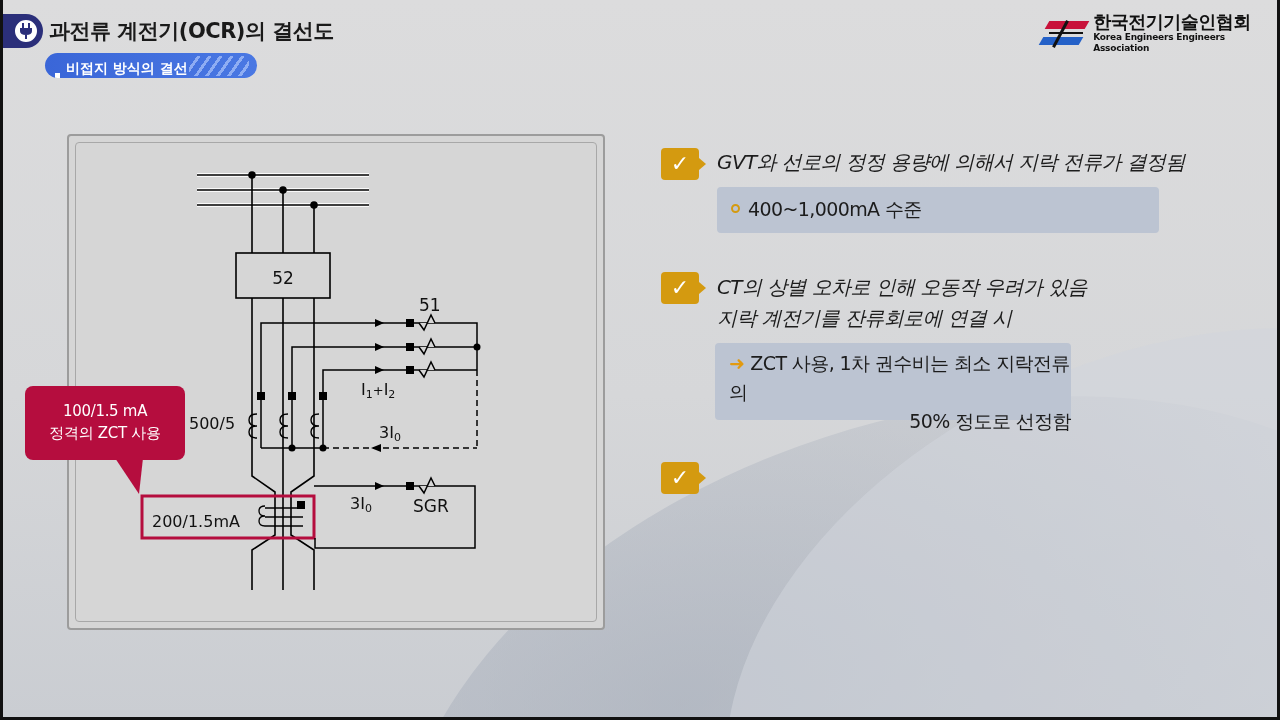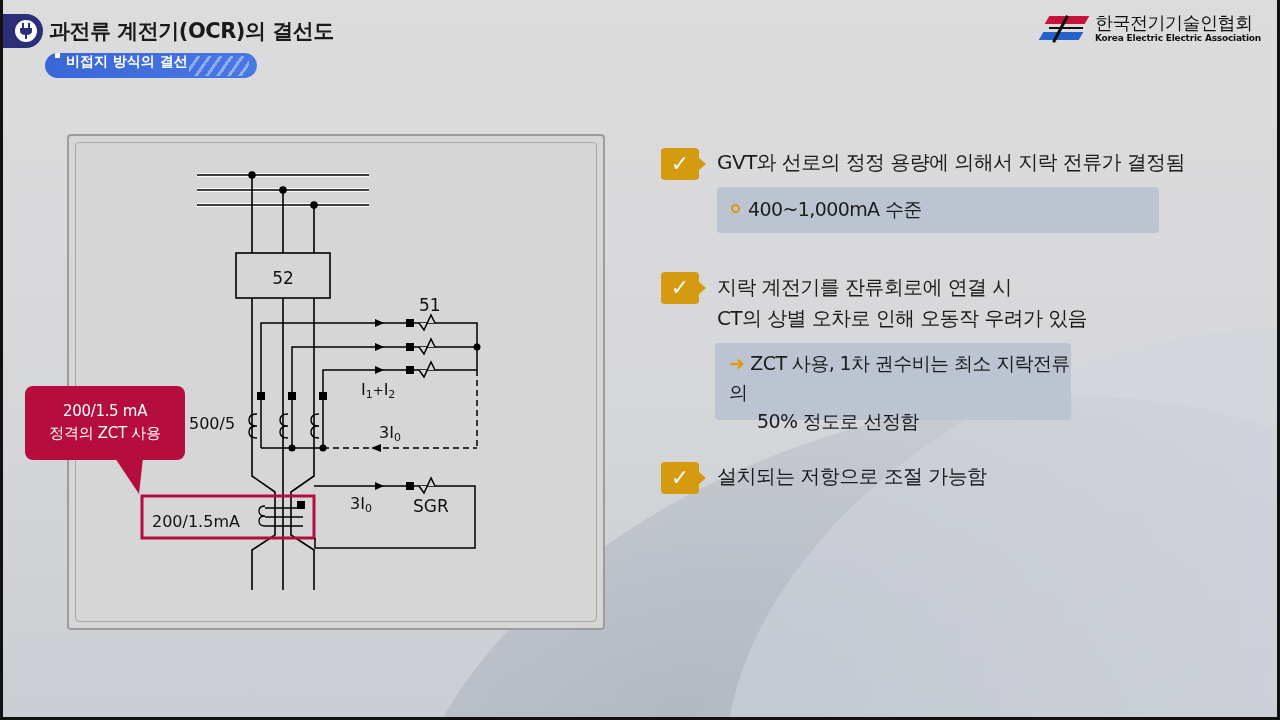--- a/index.html
+++ b/index.html
@@ -35,37 +35,37 @@
   }
   .title-icon {
     width: 26px; height: 26px; border-radius: 50%; background: #fff; border: 2px solid #2b2f7a;
     display: flex; align-items: center; justify-content: center; color: #2b2f7a; font-size: 15px; font-weight: bold;
     box-shadow: 0 0 0 2px #fff inset;
   }
   .title-text { margin-left: 6px; font-size: 21px; font-weight: bold; color: #1a1a1a; letter-spacing: -0.5px; }
   .subtitle {
     position: absolute; left: 42px; top: 53px; width: 212px; height: 25px;
     background: linear-gradient(90deg, #3a66d8, #4a78e3); border-radius: 13px;
-    color: #fff; font-size: 14px; font-weight: bold; display: flex; align-items: flex-start; padding-left: 10px;
+    color: #fff; font-size: 14px; font-weight: bold; display: flex; align-items: flex-end; padding-left: 10px;
     overflow: hidden;
   }
   .subtitle .dot { width: 5px; height: 5px; background: #fff; margin-right: 6px; }
   .subtitle .stripes {
     position: absolute; right: 8px; top: 3px; width: 60px; height: 20px;
     background: repeating-linear-gradient(-55deg, rgba(255,255,255,0) 0 6px, rgba(190,210,255,0.6) 6px 9px);
   }
   
   .logo { position: absolute; left: 1036px; top: 12px; display: flex; align-items: center; }
   .logo-mark { width: 50px; height: 32px; position: relative; }
   .logo-mark .r { position: absolute; left: 8px; top: 4px; width: 40px; height: 8px; background: #c8123a; transform: skewX(-30deg); }
   .logo-mark .b { position: absolute; left: 2px; top: 20px; width: 40px; height: 8px; background: #2461c8; transform: skewX(-30deg); }
   .logo-mark .k { position: absolute; left: 20px; top: 2px; width: 3px; height: 30px; background: #111; transform: rotate(28deg); }
   .logo-mark .h { position: absolute; left: 10px; top: 15px; width: 34px; height: 2px; background: #111; }
   .logo-text { margin-left: 6px; }
-  .logo-ko { font-size: 18px; font-weight: normal; color: #111; letter-spacing: -0.5px; line-height: 20px; }
+  .logo-ko { font-size: 18px; font-weight: bold; color: #111; letter-spacing: -0.5px; line-height: 20px; }
   .logo-en { font-size: 9px; font-weight: bold; color: #111; line-height: 11px; letter-spacing: -0.2px; }
   
   .panel {
     position: absolute; left: 64px; top: 134px; width: 538px; height: 496px;
     border: 2px solid #9c9c9c; border-radius: 4px; background: #d6d6d6;
   }
   .panel-inner {
     position: absolute; left: 6px; top: 6px; right: 6px; bottom: 6px;
     border: 1px solid #a8a8a8; border-radius: 4px;
   }
@@ -79,21 +79,21 @@
   
   .bullet { position: absolute; left: 658px; display: flex; }
   .check {
     width: 38px; height: 32px; background: #d49a10; border-radius: 4px; position: relative;
     color: #fff; font-size: 22px; line-height: 32px; text-align: center; flex-shrink: 0;
   }
   .check::after {
     content: ""; position: absolute; right: -7px; top: 10px;
     border-left: 7px solid #d49a10; border-top: 6px solid transparent; border-bottom: 6px solid transparent;
   }
-  .bullet-text { margin-left: 18px; font-size: 20px; color: #1c1c1c; line-height: 31px; letter-spacing: -0.6px; }
+  .bullet-text { margin-left: 18px; font-size: 20px; color: #1c1c1c; line-height: 31px; letter-spacing: -0.6px; font-style: italic; }
   .subbox {
     position: absolute; background: #bcc4d2; border-radius: 4px; color: #1c1c1c;
     font-size: 19px; letter-spacing: -0.6px;
   }
   .ring { display: inline-block; width: 9px; height: 9px; border: 2.5px solid #d49a10; border-radius: 50%; margin-right: 8px; vertical-align: middle; position: relative; top: -2px; }
   .arrow-sym { color: #e29a10; font-weight: bold; margin-right: 6px; }
 </style>
 </head>
 <body>
 
@@ -122,21 +122,21 @@
 
   <div class="logo">
     <div class="logo-mark">
       <div class="r"></div>
         <div class="b"></div>
         <div class="h"></div>
         <div class="k"></div>
     </div>
     <div class="logo-text">
       <div class="logo-ko">한국전기기술인협회</div>
-      <div class="logo-en">Korea Electric Electric Association</div>
+      <div class="logo-en">Korea Engineers Engineers Association</div>
     </div>
   </div>
 
   <div class="panel">
     <div class="panel-inner"></div>
   </div>
 
   <svg class="diagram" width="1280" height="720" font-family="DejaVu Sans, sans-serif">
     <g stroke="#fff" stroke-width="4" fill="none" opacity="0.9">
       <line x1="194" y1="175" x2="366" y2="175"></line>
@@ -233,45 +233,44 @@
     <polyline points="416,486 421,493 428,478 432,486" stroke="#000" stroke-width="1.5" fill="#d6d6d6"></polyline>
     <text x="347" y="509" font-size="16" fill="#111">
       <tspan>3I</tspan><tspan font-size="11" dy="3">0</tspan>
     </text>
     <text x="410" y="512" font-size="17" fill="#111">SGR</text>
 
     <polygon points="112,458 140,458 136,494" fill="#b50d3e"></polygon>
   </svg>
 
   <div class="callout">
-    <div>200/1.5 mA</div>
+    <div>100/1.5 mA</div>
     <div>정격의 ZCT 사용</div>
   </div>
 
   <div class="bullet" style="top:148px;">
     <div class="check">✓</div>
     <div class="bullet-text" style="margin-top:-1px;">
       <div>GVT와 선로의 정정 용량에 의해서 지락 전류가 결정됨</div>
     </div>
   </div>
   <div class="subbox" style="left:714px; top:187px; width:442px; height:46px; padding:10px 0 8px 14px;">
     <span class="ring"></span><span>400~1,000mA 수준</span>
   </div>
 
   <div class="bullet" style="top:272px;">
     <div class="check">✓</div>
     <div class="bullet-text" style="margin-top:0px;">
+      <div>CT의 상별 오차로 인해 오동작 우려가 있음</div>
       <div>지락 계전기를 잔류회로에 연결 시</div>
-      <div>CT의 상별 오차로 인해 오동작 우려가 있음</div>
     </div>
   </div>
   <div class="subbox" style="left:712px; top:343px; width:356px; height:77px; padding:6px 0 0 14px; line-height:29px;">
     <div><span class="arrow-sym">➜</span><span>ZCT 사용, 1차 권수비는 최소 지락전류의</span></div>
-    <div style="padding-left:28px;">50% 정도로 선정함</div>
+    <div style="padding-left:28px;text-align:right;">50% 정도로 선정함</div>
   </div>
 
   <div class="bullet" style="top:462px;">
     <div class="check">✓</div>
     <div class="bullet-text" style="margin-top:-1px;">
-      <div>설치되는 저항으로 조절 가능함</div>
     </div>
   </div>
 </div>
 
 </body></html>

